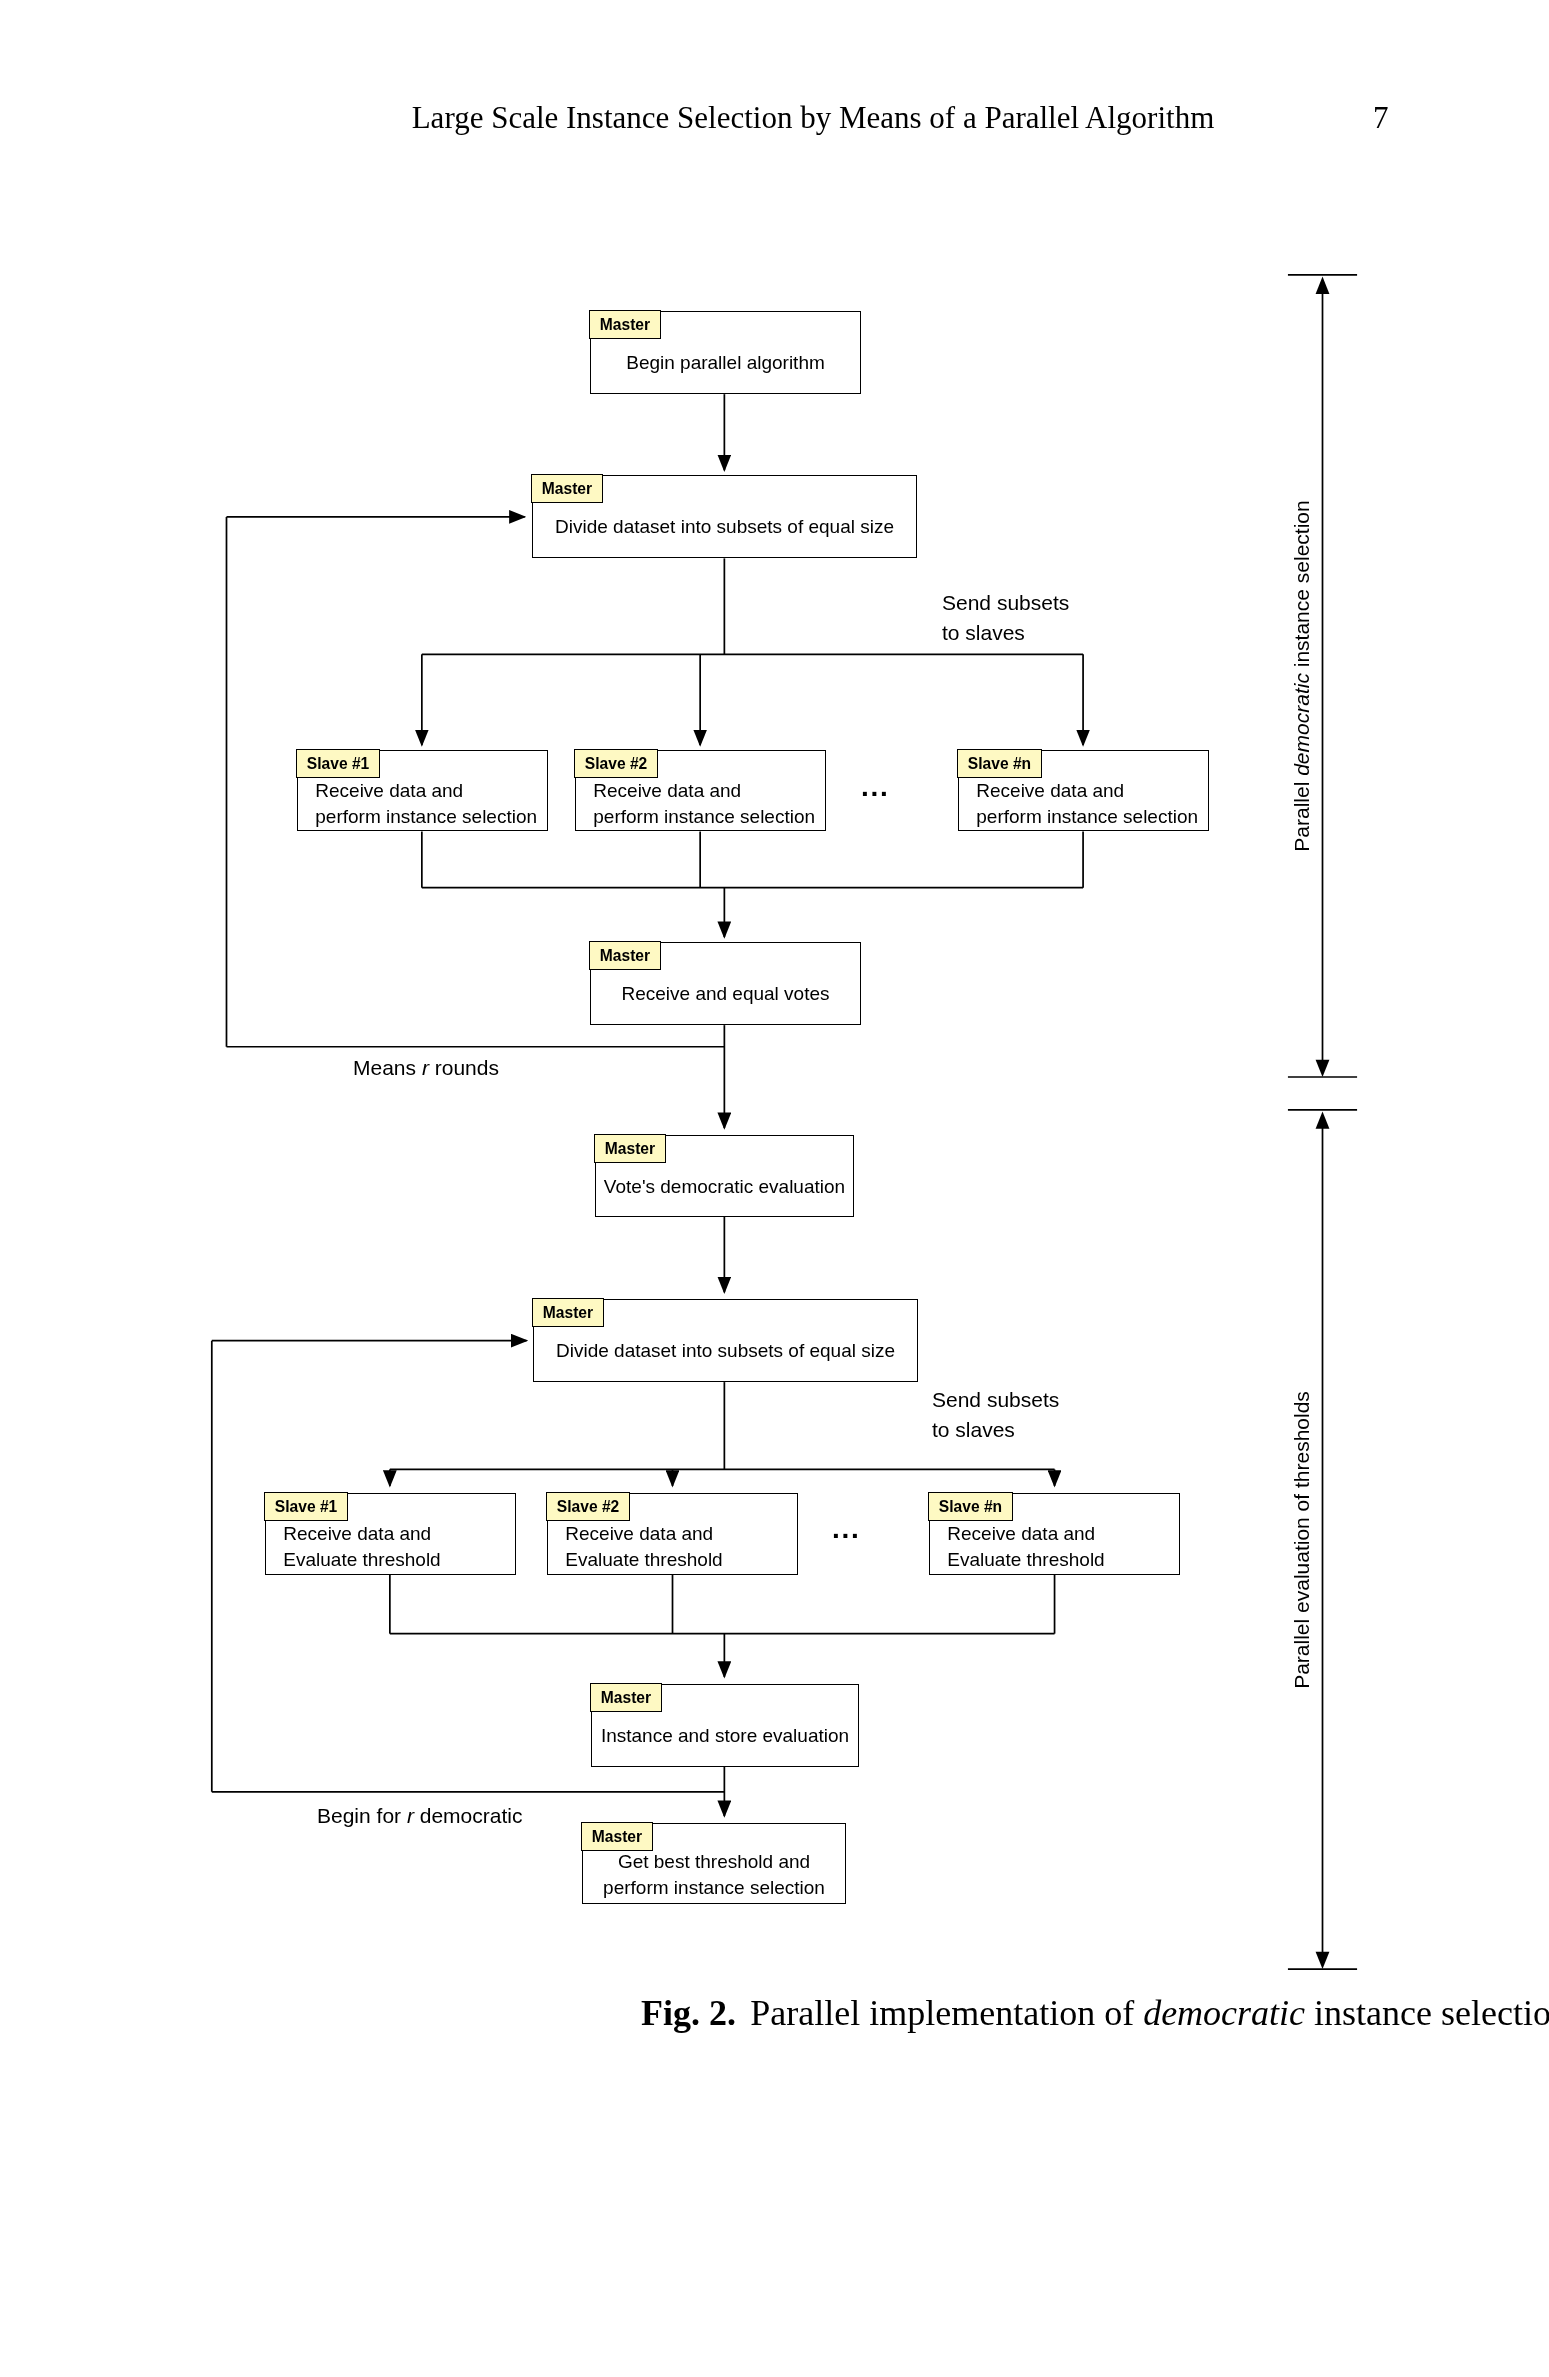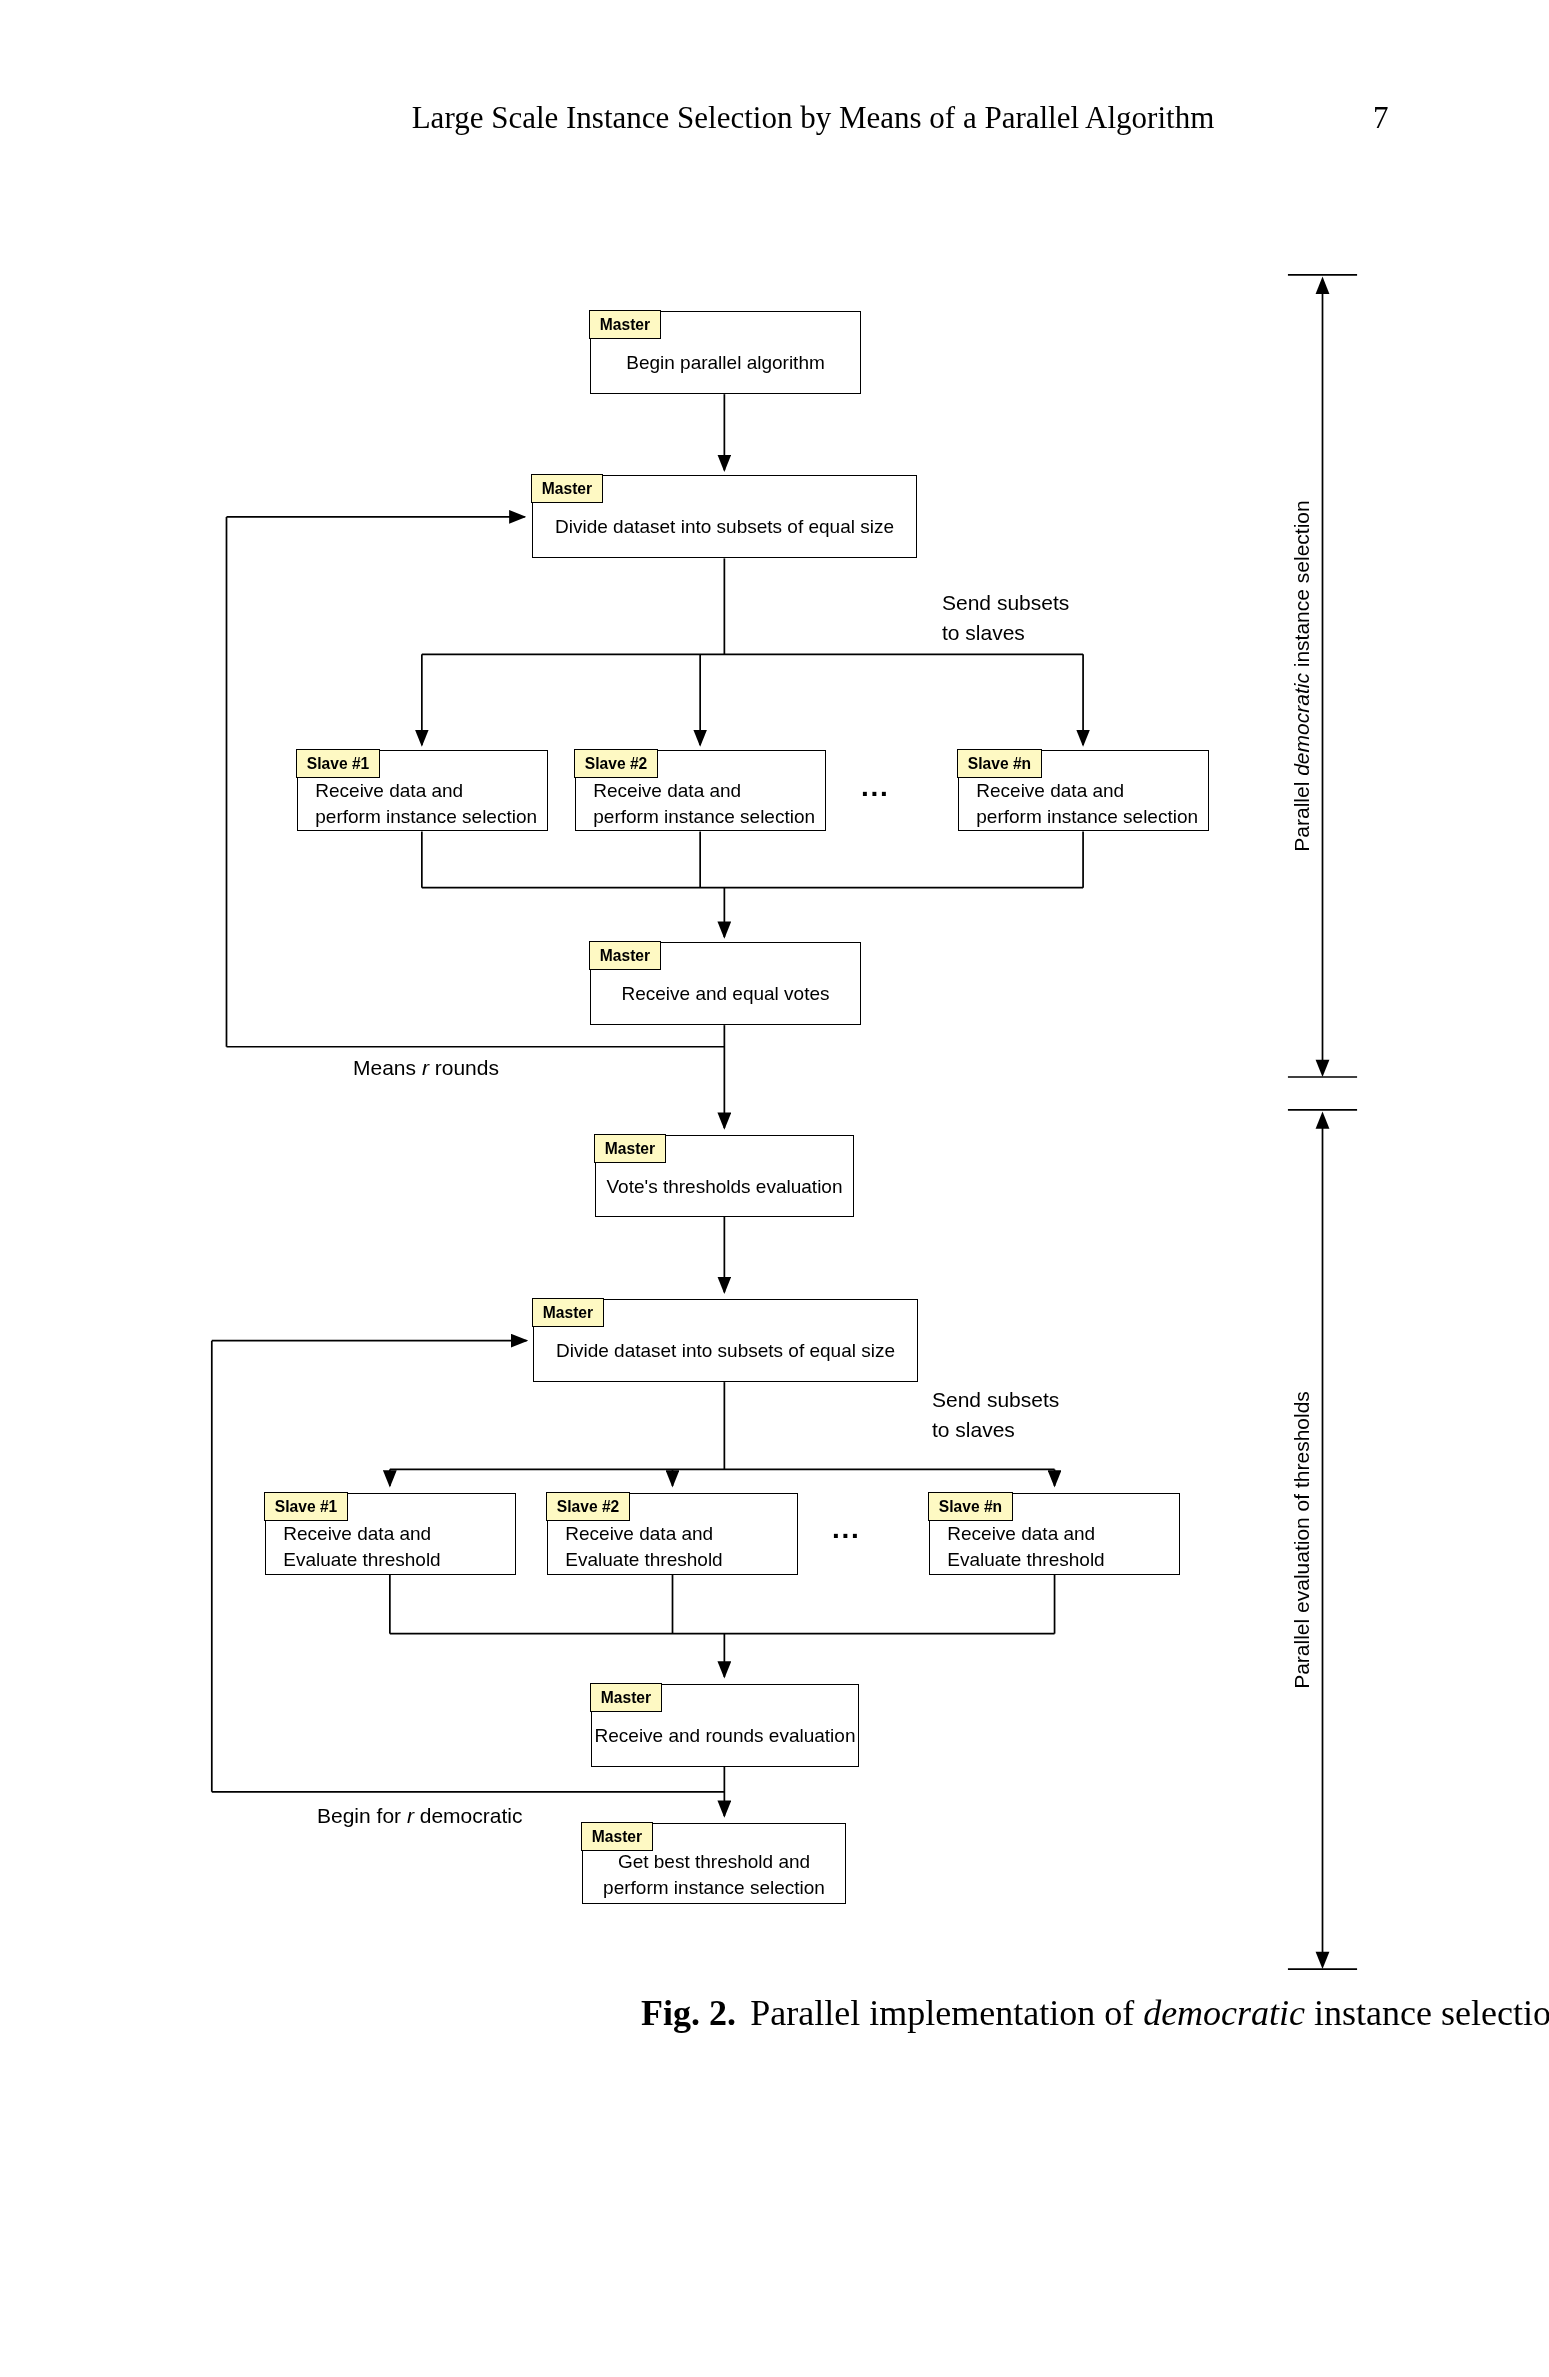--- a/index.html
+++ b/index.html
@@ -159,21 +159,21 @@
   <div class="flabel" style="left:353px;top:1053px">
     <span>Means </span><i>r</i><span> rounds</span>
   </div>
 
   <div class="rot" style="left:1302px;top:676px">
     <span>Parallel </span><i>democratic</i><span> instance selection</span>
   </div>
 
   <div class="box" style="left:595px;top:1135px;width:259px;height:82px">
     <span class="tab">Master</span>
-    <span class="box-text center">Vote's thresholds evaluation</span>
+    <span class="box-text center">Vote's democratic evaluation</span>
   </div>
 
   <div class="box" style="left:533px;top:1299px;width:385px;height:83px">
     <span class="tab">Master</span>
     <span class="box-text center">Divide dataset into subsets of equal size</span>
   </div>
 
   <div class="flabel" style="left:932px;top:1385px">
     <span style="display:block">Send subsets</span>
     <span style="display:block">to slaves</span>
@@ -200,21 +200,21 @@
   <div class="box" style="left:929px;top:1493px;width:251px;height:82px">
     <span class="tab">Slave #n</span>
     <span class="box-text left">
       <span style="display:block">Receive data and</span>
       <span style="display:block">Evaluate threshold</span>
     </span>
   </div>
 
   <div class="box" style="left:591px;top:1684px;width:268px;height:83px">
     <span class="tab">Master</span>
-    <span class="box-text center">Receive and rounds evaluation</span>
+    <span class="box-text center">Instance and store evaluation</span>
   </div>
 
   <div class="flabel" style="left:317px;top:1801px">
     <span>Begin for </span><i>r</i><span> democratic</span>
   </div>
 
   <div class="box" style="left:582px;top:1823px;width:264px;height:81px">
     <span class="tab">Master</span>
     <span class="box-text center" style="padding-top:22.5px;line-height:26px">
       <span style="display:block">Get best threshold and</span>

